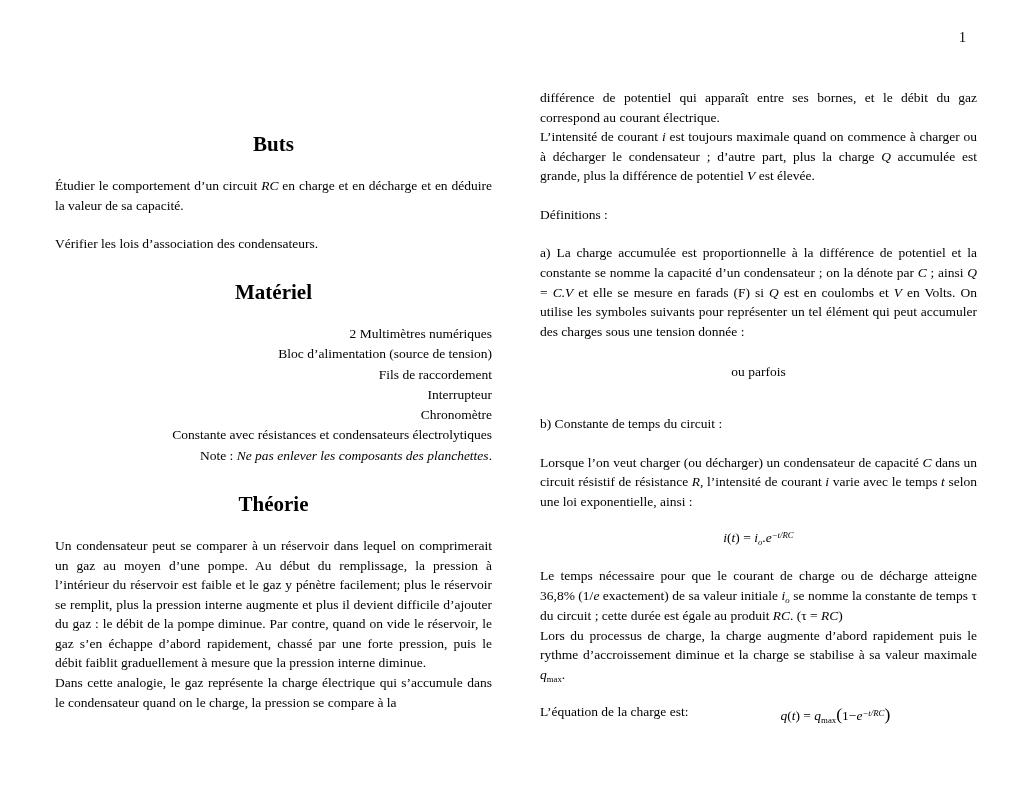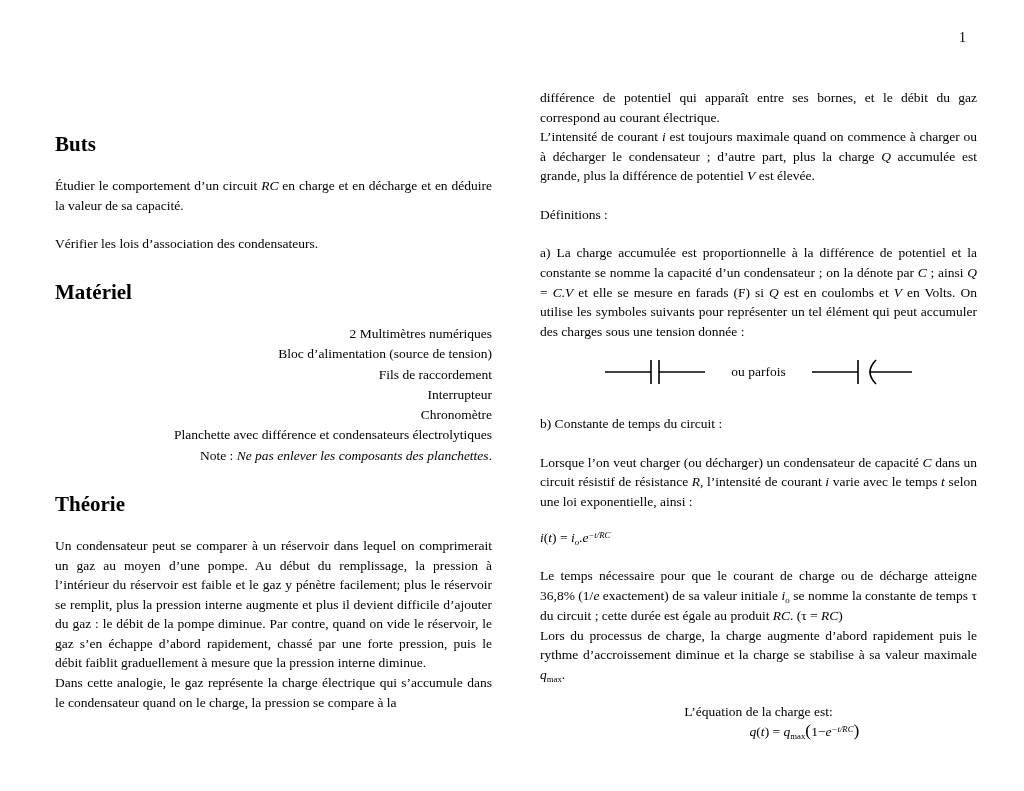--- a/index.html
+++ b/index.html
@@ -26,54 +26,54 @@
   .doc-title {
     text-align: center;
     font-weight: bold;
     font-size: 20px;
     line-height: 1.55;
   }
   .sec {
     font-size: 21px;
     font-weight: bold;
     line-height: 1.2;
+    text-align: center;
   }
   .body {
     font-size: 13.5px;
     line-height: 1.45;
     text-align: justify;
   }
   .list-item { font-size: 13.5px; line-height: 1.5; text-align: right; }
 
   .mt-xl { margin-top: 44px; }
   .mt-lg { margin-top: 26px; }
   .mt-md { margin-top: 19px; }
-  .mt-sm { margin-top: 15px; }
+  .mt-sm { margin-top: 15px; flex-direction: column; }
 
   .seg-italic { font-style: italic; }
   .seg-sub { font-size: 0.65em; vertical-align: -0.3em; }
   .seg-sup { font-size: 0.65em; vertical-align: 0.5em; }
   .seg-big { font-size: 1.3em; }
 
   .symbols-row {
     display: flex;
     align-items: center;
     justify-content: center;
     gap: 26px;
     height: 32px;
   }
   .symbols-row svg { display: block; }
   .symbols-sep { font-size: 13.5px; }
 
-  .equation { font-size: 13.5px; }
+  .equation { text-align: center; font-size: 13.5px; }
   .charge-row {
     display: flex;
-    align-items: center;
+    align-items: flex-start;
     font-size: 13.5px;
-    flex-direction: column;
   }
   .charge-row .eq-inline { margin-left: 92px; }
 </style>
 </head>
 <body>
 
 <div class="page">
 
   <div class="pagenum">1</div>
 
@@ -83,21 +83,21 @@
     <p class="body mt-md">Étudier le comportement d’un circuit <span class="seg-italic">RC</span> en charge et en décharge et en déduire la valeur de sa capacité.</p>
     <p class="body mt-md">Vérifier les lois d’association des condensateurs.</p>
 
     <h2 class="sec mt-lg">Matériel</h2>
     <div class="mt-md">
       <div class="list-item">2 Multimètres numériques</div>
       <div class="list-item">Bloc d’alimentation (source de tension)</div>
       <div class="list-item">Fils de raccordement</div>
       <div class="list-item">Interrupteur</div>
       <div class="list-item">Chronomètre</div>
-      <div class="list-item">Planchette avec différence et condensateurs électrolytiques</div>
+      <div class="list-item">Constante avec résistances et condensateurs électrolytiques</div>
       <div class="list-item">Note : <span class="seg-italic">Ne pas enlever les composants des planchettes</span>.</div>
     </div>
 
     <h2 class="sec mt-lg">Théorie</h2>
     <p class="body mt-md">Un condensateur peut se comparer à un réservoir dans lequel on comprimerait un gaz au moyen d’une pompe. Au début du remplissage, la pression à l’intérieur du réservoir est faible et le gaz y pénètre facilement; plus le réservoir se remplit, plus la pression interne augmente et plus il devient difficile d’ajouter du gaz : le débit de la pompe diminue. Par contre, quand on vide le réservoir, le gaz s’en échappe d’abord rapidement, chassé par une forte pression, puis le débit faiblit graduellement à mesure que la pression interne diminue.</p>
     <p class="body">Dans cette analogie, le gaz représente la charge électrique qui s’accumule dans le condensateur quand on le charge, la pression se compare à la</p>
   </div>
 
   <div class="col col-right">
     <p class="body">différence de potentiel qui apparaît entre ses bornes, et le débit du gaz correspond au courant électrique.</p>

